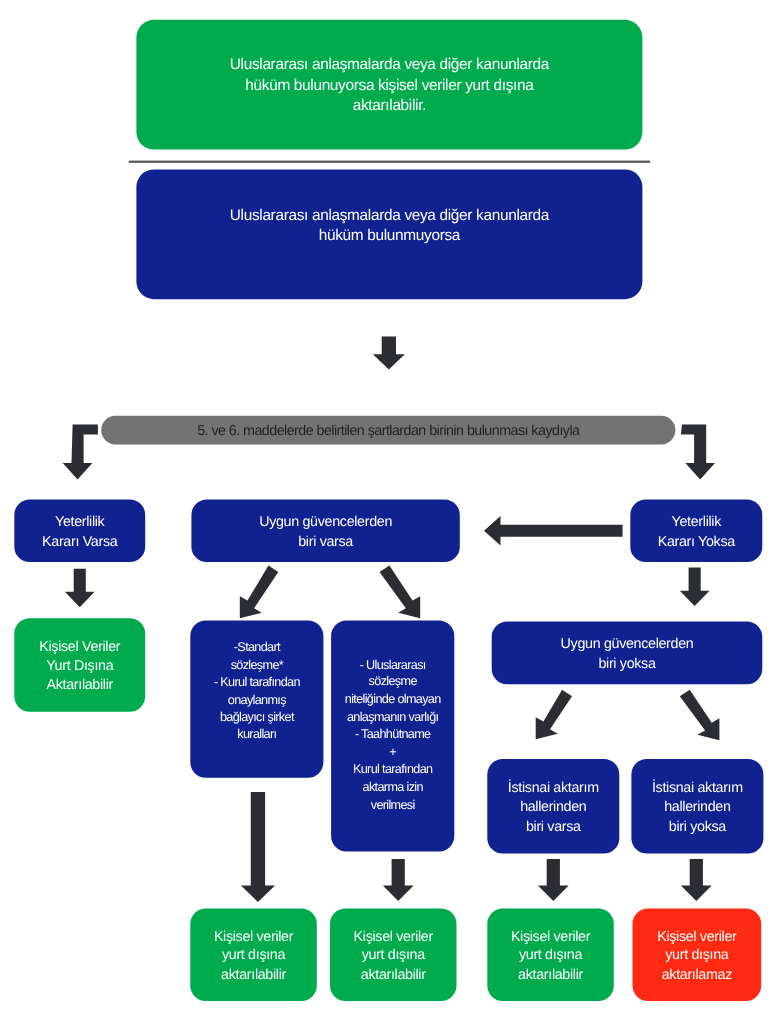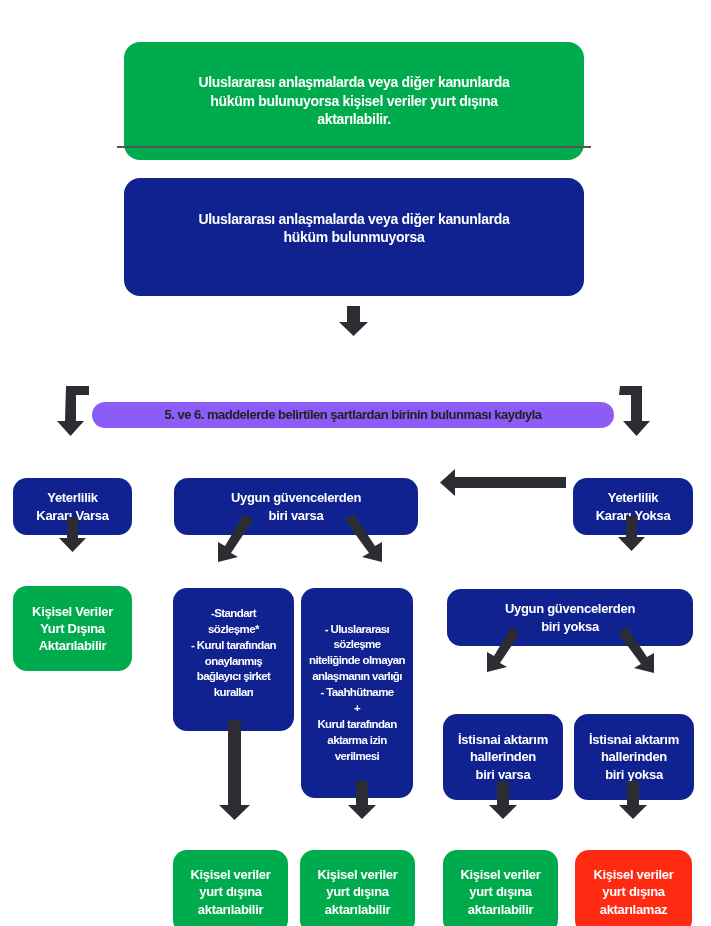--- a/index.html
+++ b/index.html
@@ -1,24 +1,24 @@
 <!DOCTYPE html>
 <html><head>
   <meta charset="utf-8">
   <style>
     html, body { margin: 0; padding: 0; background: #ffffff; }
     body { width: 711px; height: 926px; position: relative; overflow: hidden;
            font-family: "Liberation Sans", sans-serif; }
     .box { position: absolute; box-sizing: border-box; display: flex; align-items: center;
-           justify-content: center; text-align: center; color: #ffffff; font-weight: bold;
-           border-radius: 16px; line-height: 1.32; letter-spacing: -0.3px; margin-top: 24px; }
+           justify-content: center; text-align: center; color: #ffffff; font-weight: normal;
+           border-radius: 16px; line-height: 1.32; letter-spacing: -0.3px; }
     .green { background: #00ab4e; }
     .blue  { background: #10228f; }
     .red   { background: #ff2a12; }
-    .gray  { background: #8b5cf6; color: #222; }
+    .gray  { background: #737373; color: #222; }
     .t14 { font-size: 14px; }
     .t13 { font-size: 13px; }
     .t11 { font-size: 11.5px; letter-spacing: -0.6px; line-height: 1.38; text-align: center; }
     .divider { position: absolute; left: 117px; top: 146px; width: 474px; height: 2px; background: #555; }
     svg.arrows { position: absolute; left: 0; top: 0; }
     .multiline { white-space: pre-line; }
   </style>
 </head>
 <body>
 

